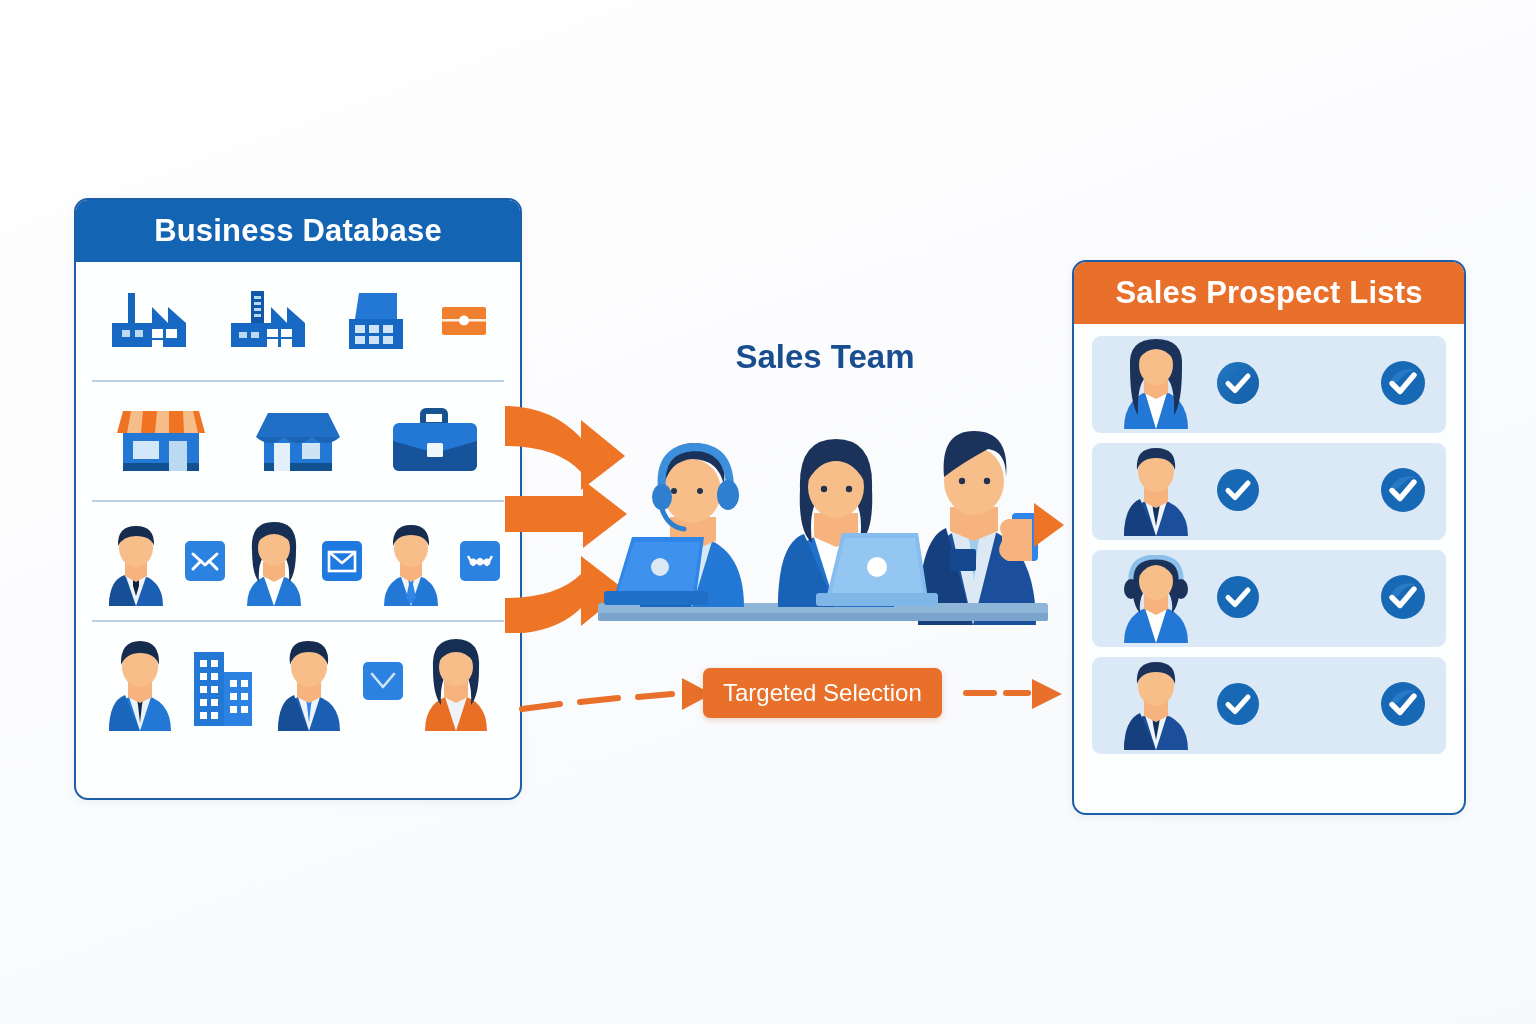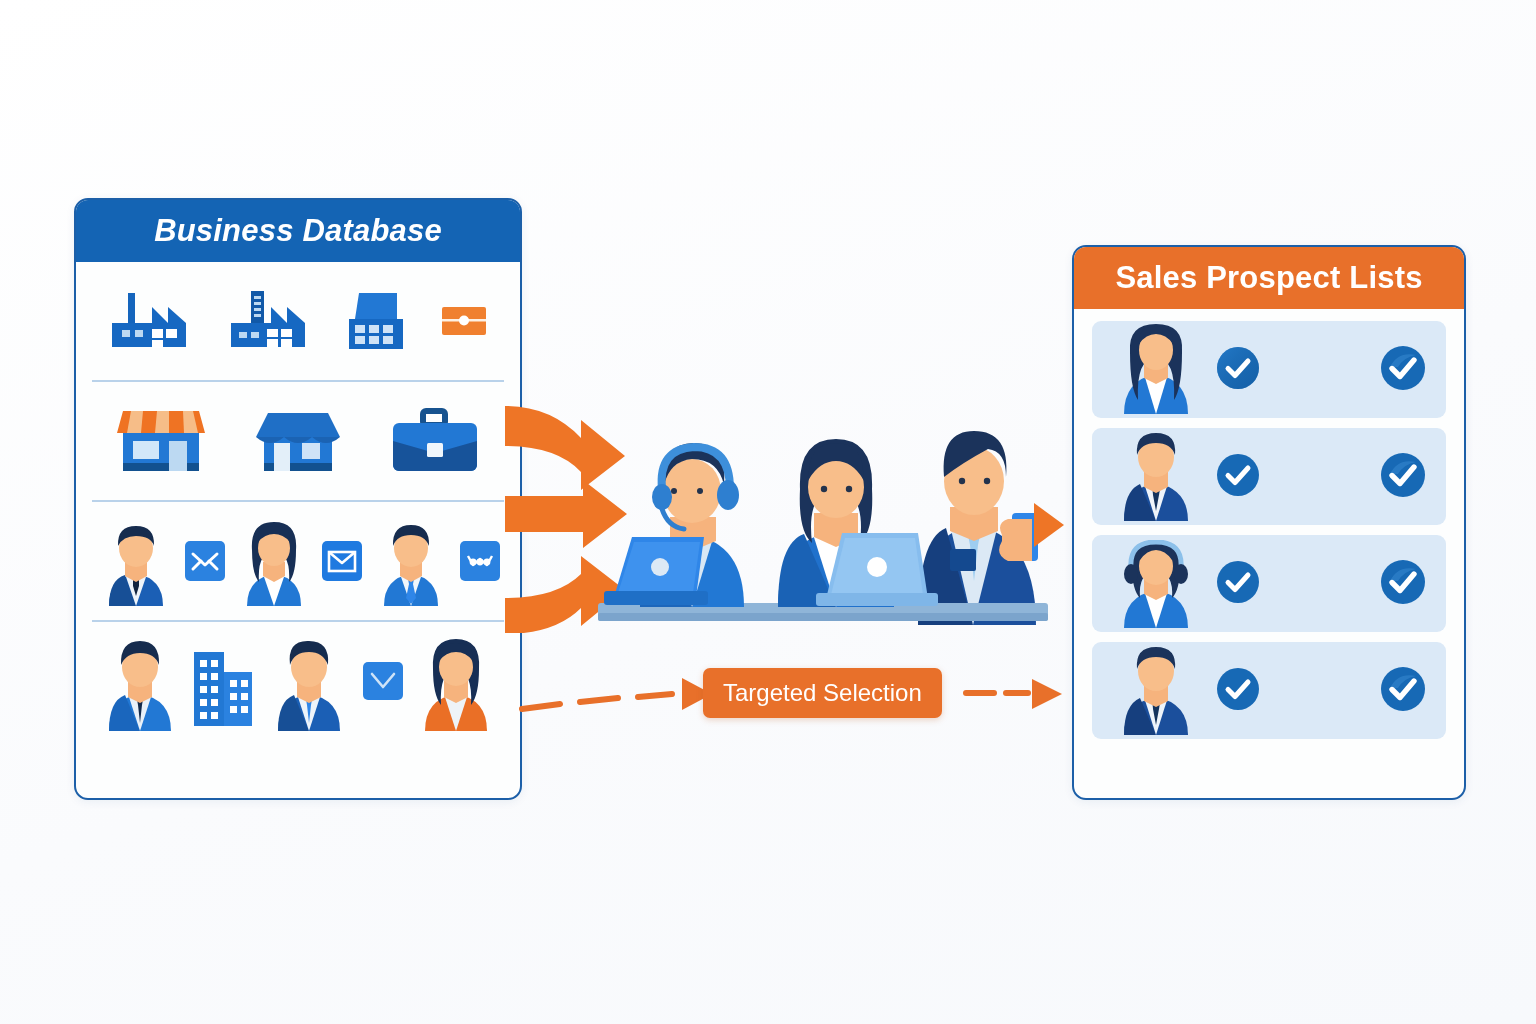--- a/index.html
+++ b/index.html
@@ -34,38 +34,38 @@
   .panel-header {
     height: 62px;
     display: flex;
     align-items: center;
     justify-content: center;
     color: #ffffff;
     font-size: 31px;
     font-weight: bold;
     letter-spacing: .2px;
   }
-  .hdr-blue   { background: #1464b4; font-style: italic; }
+  .hdr-blue   { background: #1464b4; }
   .hdr-orange { background: #e8702a; }
 
   
   #db-panel { left: 74px; top: 198px; width: 444px; height: 598px; }
   .db-body { padding: 0 16px; }
   .db-row {
     height: 118px;
     display: flex;
     align-items: center;
     justify-content: space-around;
     border-bottom: 2px solid #b9d2ea;
   }
   .db-row:last-child { border-bottom: none; }
   .cell { display: flex; align-items: center; justify-content: center; }
 
   
-  #pl-panel { left: 1072px; top: 245px; width: 390px; height: 551px; }
+  #pl-panel { left: 1072px; top: 260px; width: 390px; height: 551px; }
   .pl-body { padding: 12px 18px; display: flex; flex-direction: column; gap: 10px; }
   .pl-row {
     height: 97px;
     background: #dbe9f7;
     border-radius: 9px;
     display: flex;
     align-items: center;
     position: relative;
     overflow: hidden;
   }
@@ -320,20 +320,21 @@
   </div>
 
   <div id="arrows-left">
     <svg width="150" height="235" viewBox="0 0 150 235">
       <path d="M0 8 Q46 8 76 40 L76 22 L120 58 L76 92 L76 74 Q52 48 0 48 Z" fill="#ee7526"></path>
       <path d="M0 98 L78 98 L78 82 L122 116 L78 150 L78 134 L0 134 Z" fill="#ee7526"></path>
       <path d="M0 200 Q52 200 76 176 L76 158 L120 192 L76 228 L76 210 Q50 236 0 236 Z" fill="#ee7526"></path>
     </svg>
   </div>
 
+  <div id="team-title">Sales Team</div>
 
   <div id="team-art">
     <svg width="470" height="250" viewBox="0 0 470 250">
 
       <g>
         <path d="M330 240 Q330 150 385 140 Q448 150 448 240 Z" fill="#1b4f9c"></path>
         <path d="M330 240 Q330 154 358 143 L385 240 Z" fill="#163f7e"></path>
         <path d="M362 140 L385 240 L410 140 Z" fill="#dce9f5"></path>
         <path d="M378 140 L394 140 L390 160 L386 196 L382 160 Z" fill="#9ecdf0"></path>
         <path d="M362 122 L410 122 L410 146 L386 156 L362 146 Z" fill="#f6b37d"></path>

